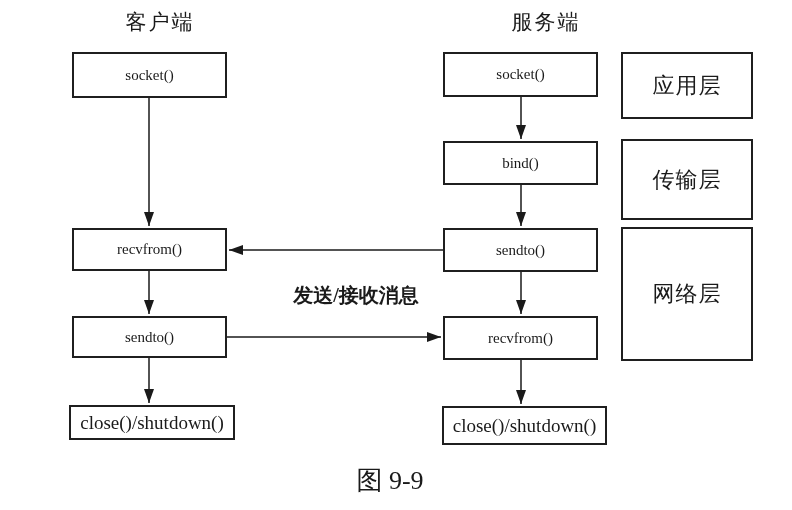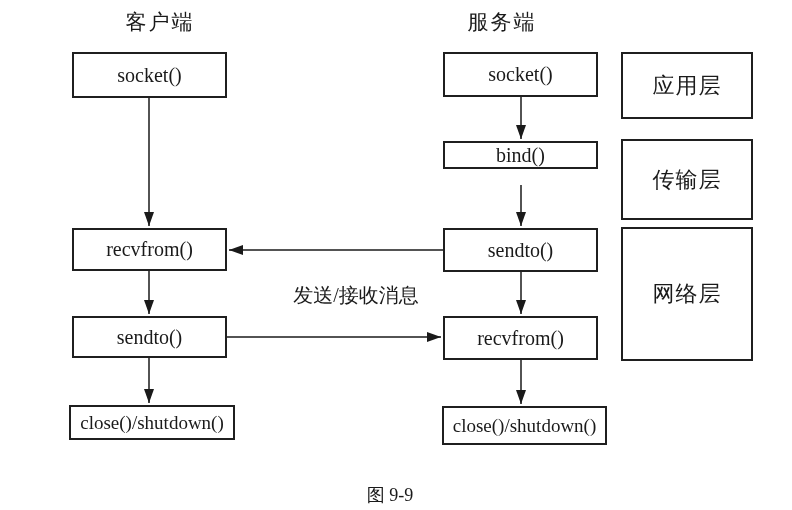--- a/index.html
+++ b/index.html
@@ -23,21 +23,21 @@
     width: 792px; height: 510px;
   }
   .node-box {
     position: absolute;
     box-sizing: border-box;
     border: 2px solid #1f1f1f;
     background: #ffffff;
     display: flex;
     align-items: center;
     justify-content: center;
-    font-size: 20px;
+    font-size: 15px;
     white-space: nowrap;
   }
   .layer-box {
     position: absolute;
     box-sizing: border-box;
     border: 2px solid #1f1f1f;
     background: #ffffff;
     display: flex;
     align-items: center;
     justify-content: center;
@@ -49,27 +49,28 @@
     font-size: 21px;
     letter-spacing: 2px;
     white-space: nowrap;
     transform: translateX(-50%);
   }
   .msg-label {
     position: absolute;
     font-size: 20px;
     white-space: nowrap;
     transform: translate(-50%, -50%);
+    font-weight: bold;
   }
   .caption {
     position: absolute;
     left: 405px;
-    top: 483px;
+    top: 463px;
     transform: translateX(-50%);
-    font-size: 18px;
+    font-size: 26px;
     white-space: nowrap;
     display: flex;
   }
   .caption .gap {
     display: inline-block;
     width: 30px;
   }
 </style>
 </head>
 <body>
@@ -90,29 +91,29 @@
     <line x1="521" y1="97" x2="521" y2="139" stroke="#1a1a1a" stroke-width="1.5" marker-end="url(#arrowhead)"></line>
     <line x1="521" y1="185" x2="521" y2="226" stroke="#1a1a1a" stroke-width="1.5" marker-end="url(#arrowhead)"></line>
     <line x1="521" y1="272" x2="521" y2="314" stroke="#1a1a1a" stroke-width="1.5" marker-end="url(#arrowhead)"></line>
     <line x1="521" y1="360" x2="521" y2="404" stroke="#1a1a1a" stroke-width="1.5" marker-end="url(#arrowhead)"></line>
 
     <line x1="443" y1="250" x2="229" y2="250" stroke="#1a1a1a" stroke-width="1.5" marker-end="url(#arrowhead)"></line>
     <line x1="227" y1="337" x2="441" y2="337" stroke="#1a1a1a" stroke-width="1.5" marker-end="url(#arrowhead)"></line>
   </svg>
 
   <div class="col-title" style="left:160px; top:8px;">客户端</div>
-  <div class="col-title" style="left:502px; top:8px;">服务端</div>
+  <div class="col-title" style="left:546px; top:8px;">服务端</div>
 
   <div class="node-box" style="left:72px;  top:52px;  width:155px; height:46px;">socket()</div>
   <div class="node-box" style="left:72px;  top:228px; width:155px; height:43px;">recvfrom()</div>
   <div class="node-box" style="left:72px;  top:316px; width:155px; height:42px;">sendto()</div>
   <div class="node-box" style="left:69px;  top:405px; width:166px; height:35px; font-size:19px;">close()/shutdown()</div>
 
   <div class="node-box" style="left:443px; top:52px;  width:155px; height:45px;">socket()</div>
-  <div class="node-box" style="left:443px; top:141px; width:155px; height:28px;">bind()</div>
+  <div class="node-box" style="left:443px; top:141px; width:155px; height:44px;">bind()</div>
   <div class="node-box" style="left:443px; top:228px; width:155px; height:44px;">sendto()</div>
   <div class="node-box" style="left:443px; top:316px; width:155px; height:44px;">recvfrom()</div>
   <div class="node-box" style="left:442px; top:406px; width:165px; height:39px; font-size:19px;">close()/shutdown()</div>
 
   <div class="layer-box" style="left:621px; top:52px;  width:132px; height:67px;">应用层</div>
   <div class="layer-box" style="left:621px; top:139px; width:132px; height:81px;">传输层</div>
   <div class="layer-box" style="left:621px; top:227px; width:132px; height:134px;">网络层</div>
 
   <div class="msg-label" style="left:356px; top:295px;">发送/接收消息</div>
 

